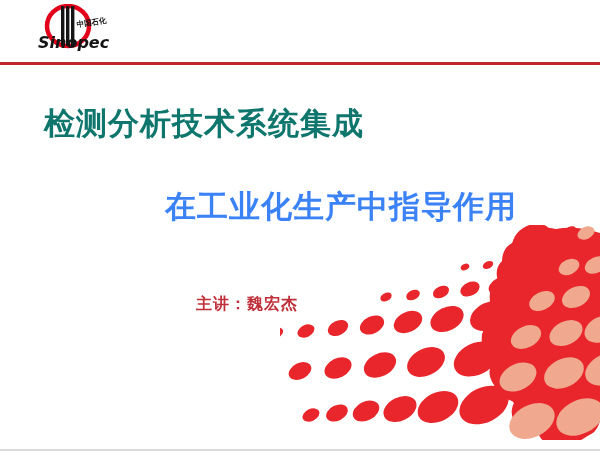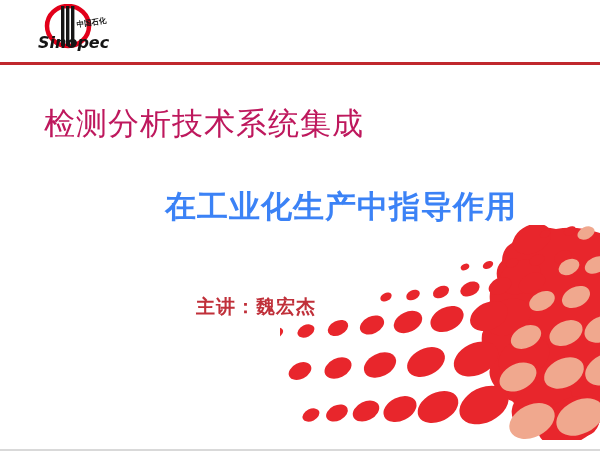--- a/index.html
+++ b/index.html
@@ -50,41 +50,41 @@
   }
   #halftone svg { display: block; }
 
   
   #title-line-1 {
     position: absolute;
     left: 44px;
     top: 103px;
     font-size: 31px;
     letter-spacing: 1px;
-    font-weight: normal;
-    color: #be185d;
+    font-weight: bold;
+    color: #0f766e;
     font-family: "DejaVu Sans", "Liberation Sans", sans-serif;
     white-space: nowrap;
   }
   #title-line-2 {
     position: absolute;
     left: 165px;
     top: 186px;
     font-size: 31px;
     letter-spacing: 1px;
     font-weight: bold;
     color: #3b82f6;
     font-family: "DejaVu Sans", "Liberation Sans", sans-serif;
     white-space: nowrap;
   }
   #presenter {
     position: absolute;
     left: 196px;
     top: 294px;
-    font-size: 19px;
+    font-size: 16px;
     letter-spacing: 1px;
     font-weight: bold;
     color: #c0303a;
     font-family: "DejaVu Sans", "Liberation Sans", sans-serif;
     white-space: nowrap;
   }
 </style>
 </head>
 <body>
 

